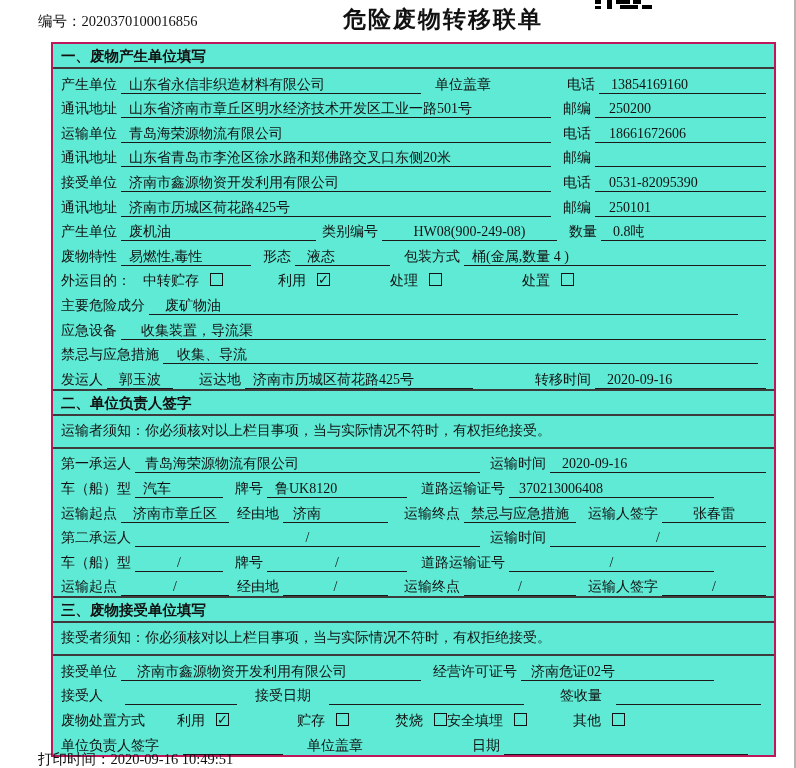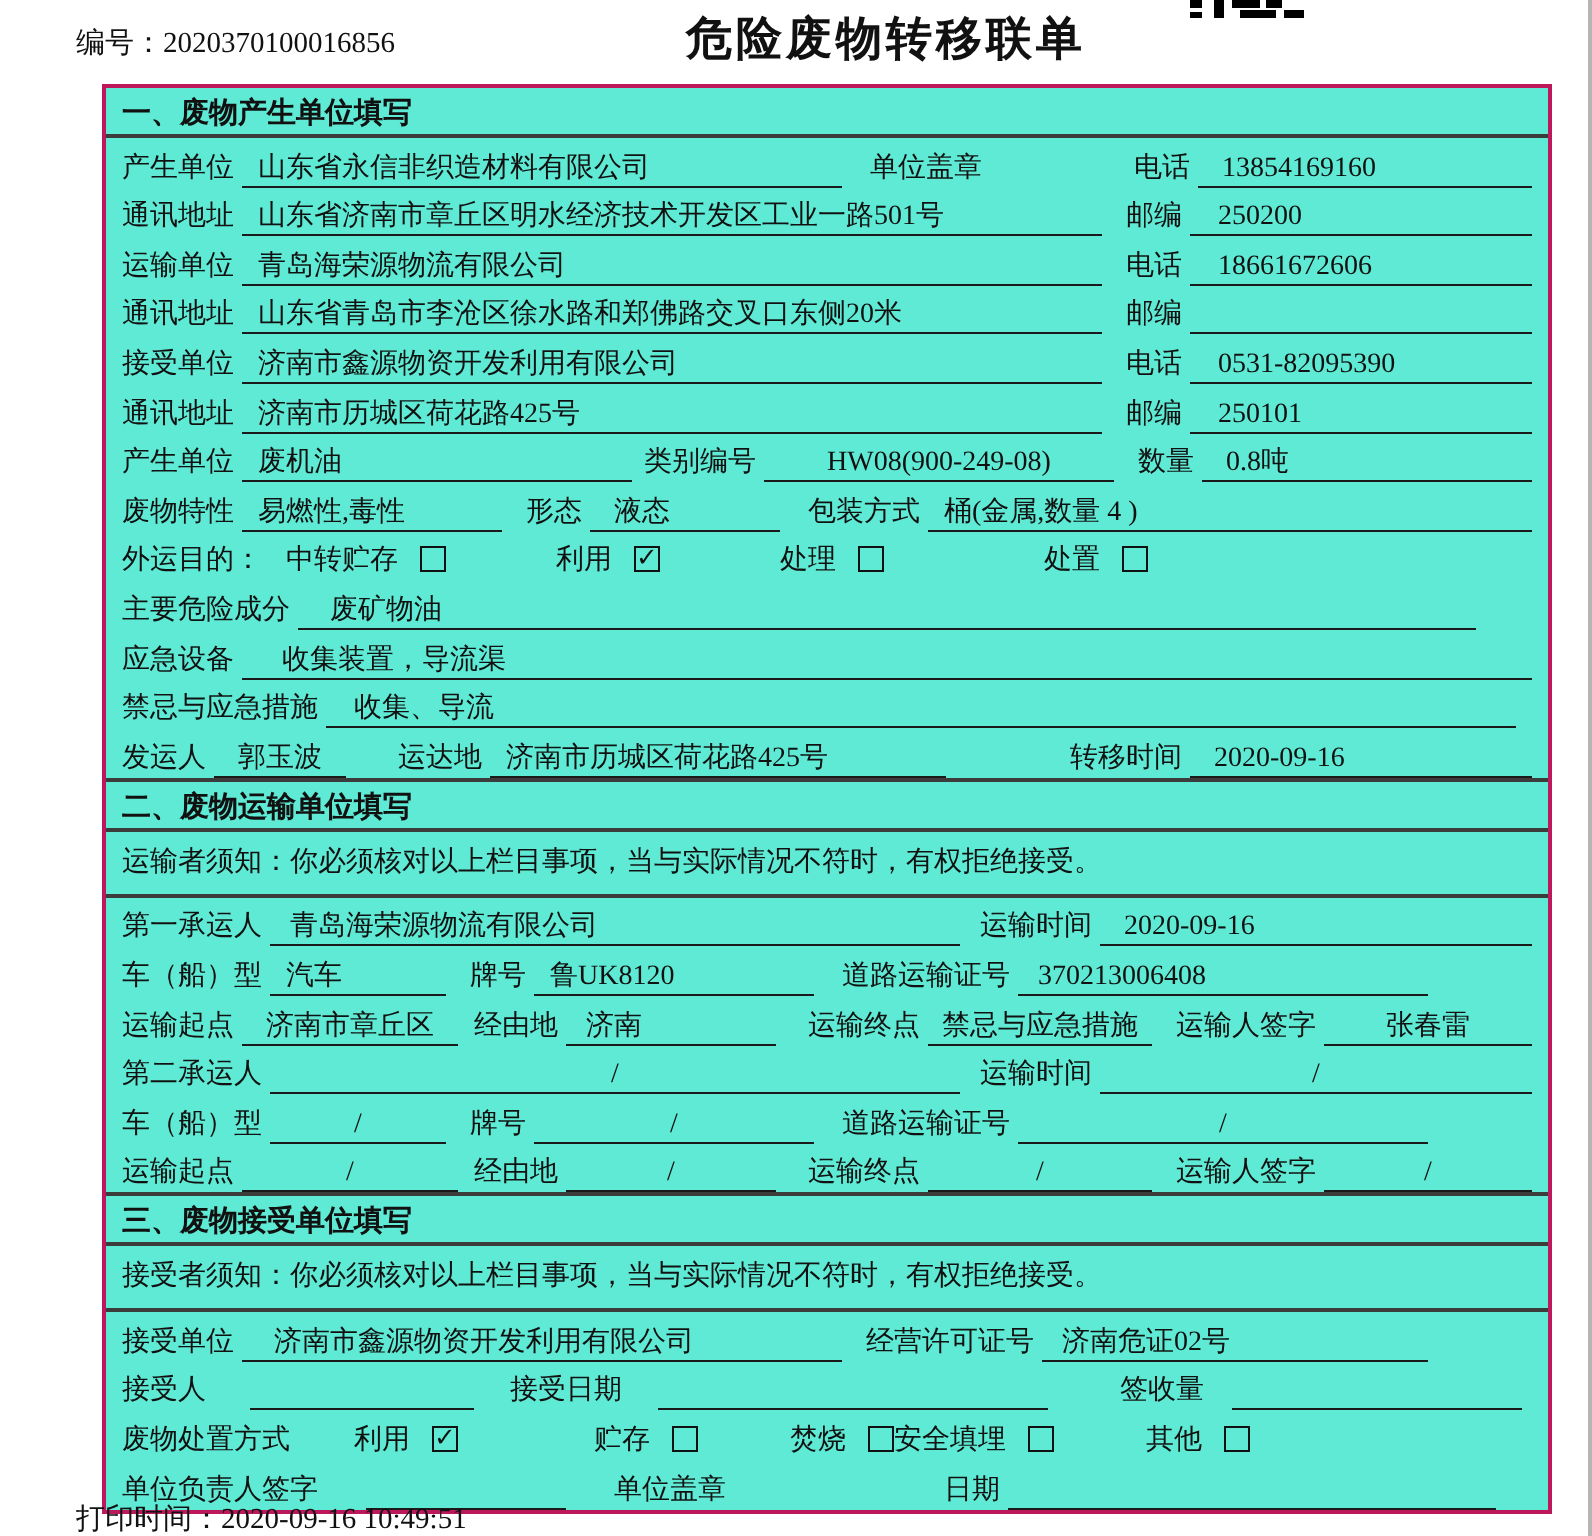--- a/index.html
+++ b/index.html
@@ -150,21 +150,21 @@
 
     <div class="row">
       <span class="lbl">发运人</span>
       <span class="val c" style="width:66px">郭玉波</span>
       <span class="lbl" style="margin-left:26px">运达地</span>
       <span class="val" style="width:228px;padding-left:8px">济南市历城区荷花路425号</span>
       <span class="lbl" style="margin-left:62px">转移时间</span>
       <span class="val fx" style="padding-left:12px">2020-09-16</span>
     </div>
 
-    <div class="sec-h mid">二、废物运输单位填写</div>
+    <div class="sec-h mid">二、单位负责人签字</div>
     <div class="notice">运输者须知：你必须核对以上栏目事项，当与实际情况不符时，有权拒绝接受。</div>
 
     <div class="row">
       <span class="lbl">第一承运人</span>
       <span class="val" style="width:345px;padding-left:10px">青岛海荣源物流有限公司</span>
       <span class="lbl" style="margin-left:10px">运输时间</span>
       <span class="val fx" style="padding-left:12px">2020-09-16</span>
     </div>
 
     <div class="row">

